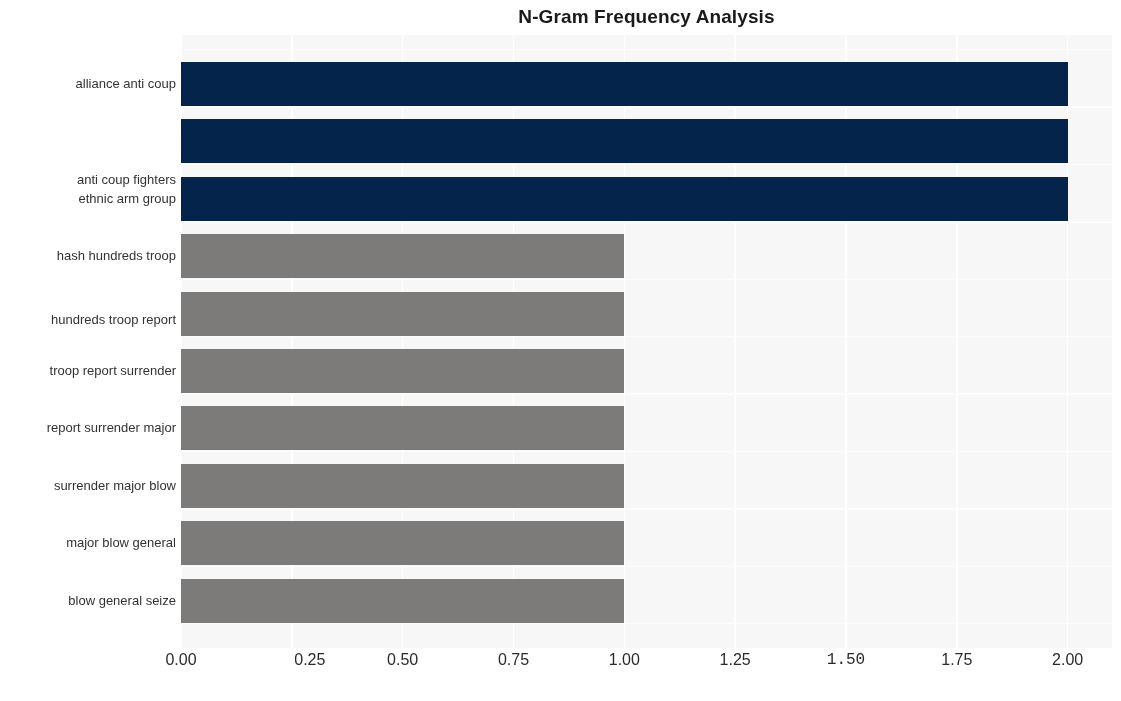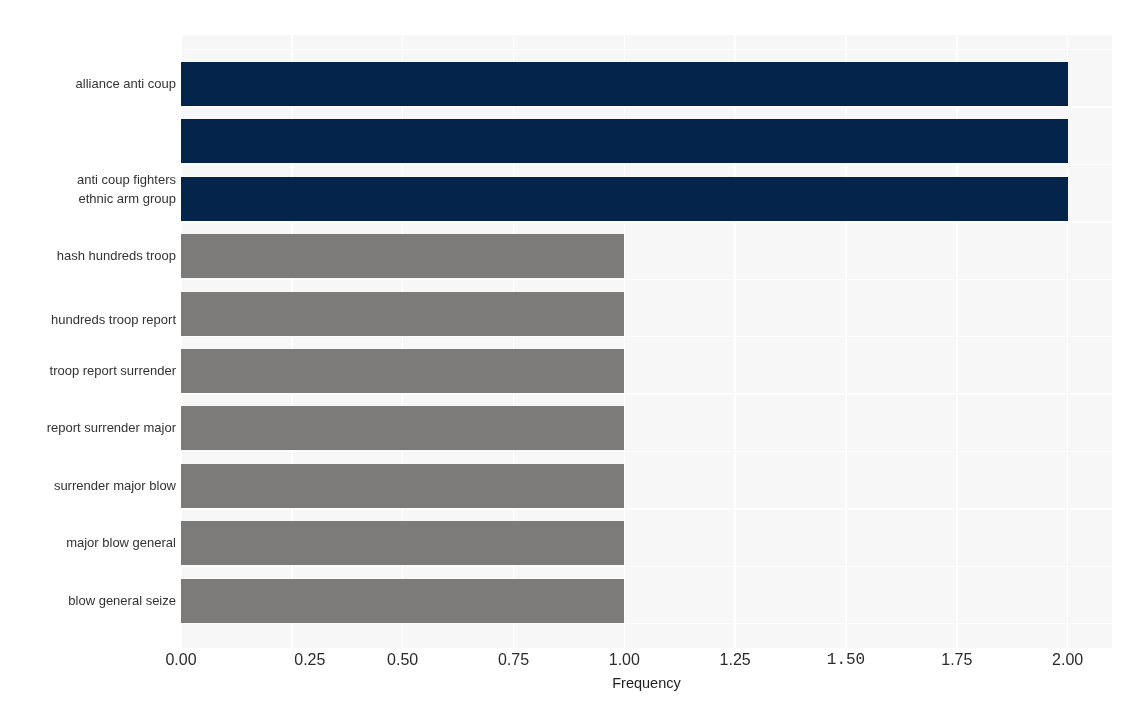--- a/index.html
+++ b/index.html
@@ -102,20 +102,21 @@
     font-size: 14.5px;
     color: #1f1f1f;
     white-space: nowrap;
   }
 </style>
 </head>
 <body>
 
 <div id="figure">
 
+  <div id="chart-title">N-Gram Frequency Analysis</div>
 
   <div id="plot-area">
 
   <div class="gridline-v" style="left: -0.7px;"></div>
       <div class="gridline-v" style="left: 110.133px;"></div>
       <div class="gridline-v" style="left: 220.967px;"></div>
       <div class="gridline-v" style="left: 331.8px;"></div>
       <div class="gridline-v" style="left: 442.633px;"></div>
       <div class="gridline-v" style="left: 553.467px;"></div>
       <div class="gridline-v" style="left: 664.3px;"></div>
@@ -137,21 +138,20 @@
       <div class="bar" title="ethnic arm group: 2" style="left: 0px; top: 141.8px; width: 886.667px; background: rgb(4, 36, 75);"></div>
       <div class="bar" title="hash hundreds troop: 1" style="left: 0px; top: 199.2px; width: 443.333px; background: rgb(124, 123, 121);"></div>
       <div class="bar" title="hundreds troop report: 1" style="left: 0px; top: 256.6px; width: 443.333px; background: rgb(124, 123, 121);"></div>
       <div class="bar" title="troop report surrender: 1" style="left: 0px; top: 314px; width: 443.333px; background: rgb(124, 123, 121);"></div>
       <div class="bar" title="report surrender major: 1" style="left: 0px; top: 371.4px; width: 443.333px; background: rgb(124, 123, 121);"></div>
       <div class="bar" title="surrender major blow: 1" style="left: 0px; top: 428.8px; width: 443.333px; background: rgb(124, 123, 121);"></div>
       <div class="bar" title="major blow general: 1" style="left: 0px; top: 486.2px; width: 443.333px; background: rgb(124, 123, 121);"></div>
       <div class="bar" title="blow general seize: 1" style="left: 0px; top: 543.6px; width: 443.333px; background: rgb(124, 123, 121);"></div>
     </div>
 
-  <div id="xlabel">Frequency</div>
 
 <div class="ytick" style="top: 76px;">alliance anti coup</div>
     <div class="ytick" style="top: 133.4px; margin-top: 39px;">anti coup fighters</div>
     <div class="ytick" style="top: 190.8px;">ethnic arm group</div>
     <div class="ytick" style="top: 248.2px;">hash hundreds troop</div>
     <div class="ytick" style="top: 312px;">hundreds troop report</div>
     <div class="ytick" style="top: 363px;">troop report surrender</div>
     <div class="ytick" style="top: 420.4px;">report surrender major</div>
     <div class="ytick" style="top: 477.8px;">surrender major blow</div>
     <div class="ytick" style="top: 535.2px;">major blow general</div>

